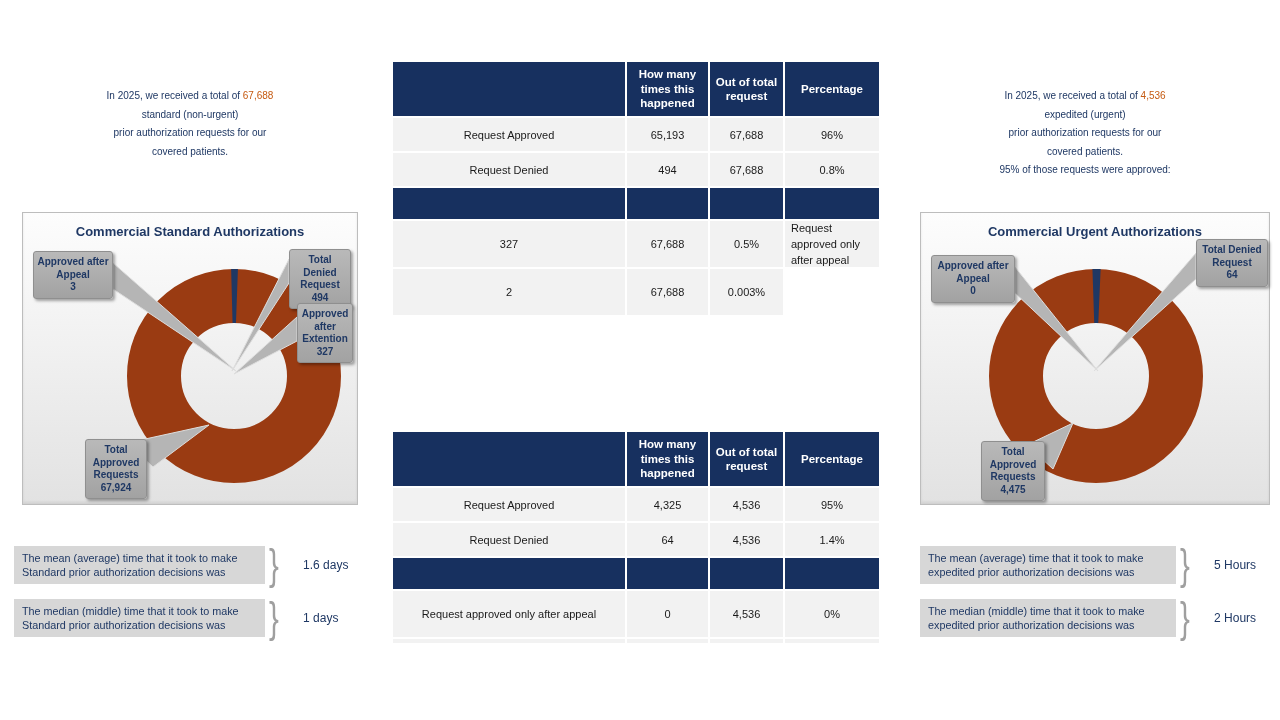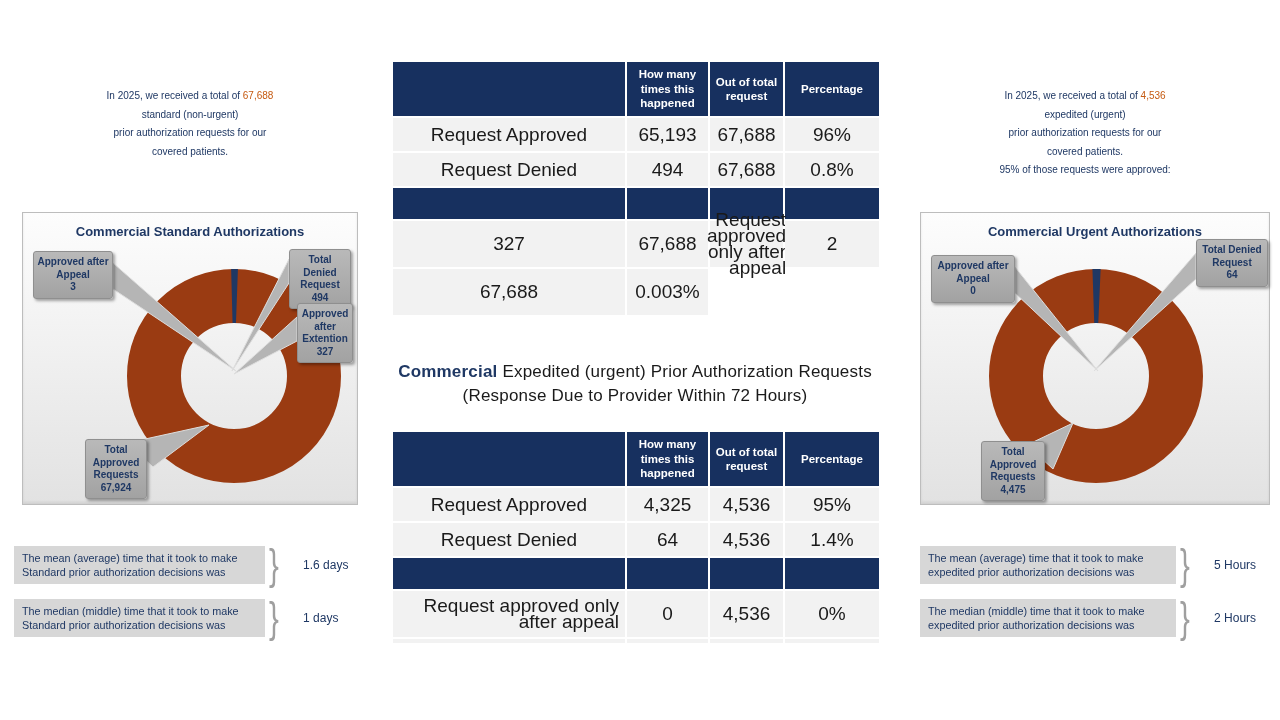--- a/index.html
+++ b/index.html
@@ -26,22 +26,22 @@
     color:#1F3864; font-weight:bold; font-size:13px; }
   .chart-card svg { position:absolute; left:0; top:0; }
   .callout { position:absolute; background:linear-gradient(180deg,#b9b9b9,#a2a2a2);
     border:1px solid #8f8f8f; border-radius:3px; box-shadow:2px 2px 3px rgba(0,0,0,.35);
     color:#1F3864; font-weight:bold; font-size:10px; line-height:12.5px; text-align:center; padding:4px 2px; }
 
   
   .ptable { position:absolute; display:grid; grid-template-columns:232px 81px 73px 94px; gap:2px; width:486px; }
   .ptable .th { background:#17305F; color:#ffffff; font-weight:bold; font-size:11.5px; line-height:14.5px;
     display:flex; align-items:center; justify-content:center; text-align:center; height:54px; padding:2px 4px; }
-  .ptable .td { background:#F2F2F2; color:#1a1a1a; font-size:19px; line-height:16px;
-    display:flex; align-items:center; justify-content:center; text-align:right; padding:2px 6px; }
+  .ptable .td { background:#F2F2F2; color:#1a1a1a; font-size:11px; line-height:16px;
+    display:flex; align-items:center; justify-content:center; text-align:left; padding:2px 6px; }
   .ptable .h33 { height:33px; }
   .ptable .h46 { height:46px; }
   .ptable .sep { background:#17305F; height:31px; }
   .ptable .strip { background:#F2F2F2; height:4px; }
 
   
   .timing { position:absolute; display:flex; align-items:center; }
   .t-box { background:#D7D7D7; color:#1F3864; font-size:10.8px; line-height:14px;
     padding:5px 8px; display:flex; flex-direction:column; justify-content:center; }
   .t-box-l { width:251px; height:38px; }
@@ -142,31 +142,28 @@
     <div class="td h33">67,688</div>
     <div class="td h33">0.8%</div>
 
     <div class="sep"></div>
     <div class="sep"></div>
     <div class="sep"></div>
     <div class="sep"></div>
 
     <div class="td h46">327</div>
     <div class="td h46">67,688</div>
+    <div class="td h46">0.5%</div>
 
     <div class="td h46">Request approved only after appeal</div>
     <div class="td h46">2</div>
     <div class="td h46">67,688</div>
     <div class="td h46">0.003%</div>
   </div>
 
-  <div class="main-title title2">
-    <div><span class="brand">Commercial</span><span> Expedited (urgent) Prior Authorization Requests</span></div>
-    <div>(Response Due to Provider Within 72 Hours)</div>
-  </div>
 
   <div class="ptable" style="left:393px; top:432px;">
     <div class="th"></div>
     <div class="th">How many times this happened</div>
     <div class="th">Out of total request</div>
     <div class="th">Percentage</div>
 
     <div class="td h33">Request Approved</div>
     <div class="td h33">4,325</div>
     <div class="td h33">4,536</div>

